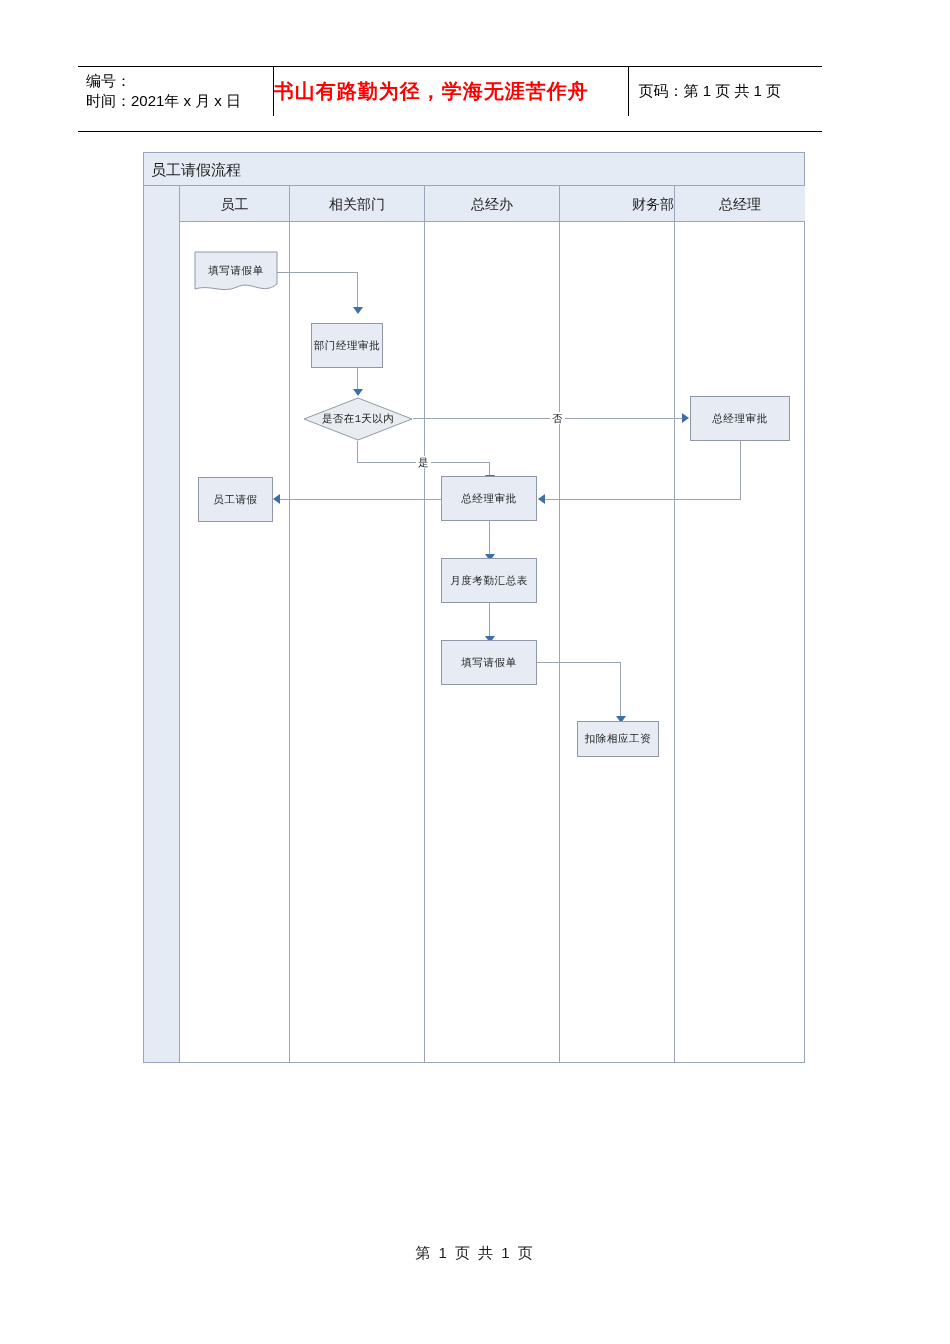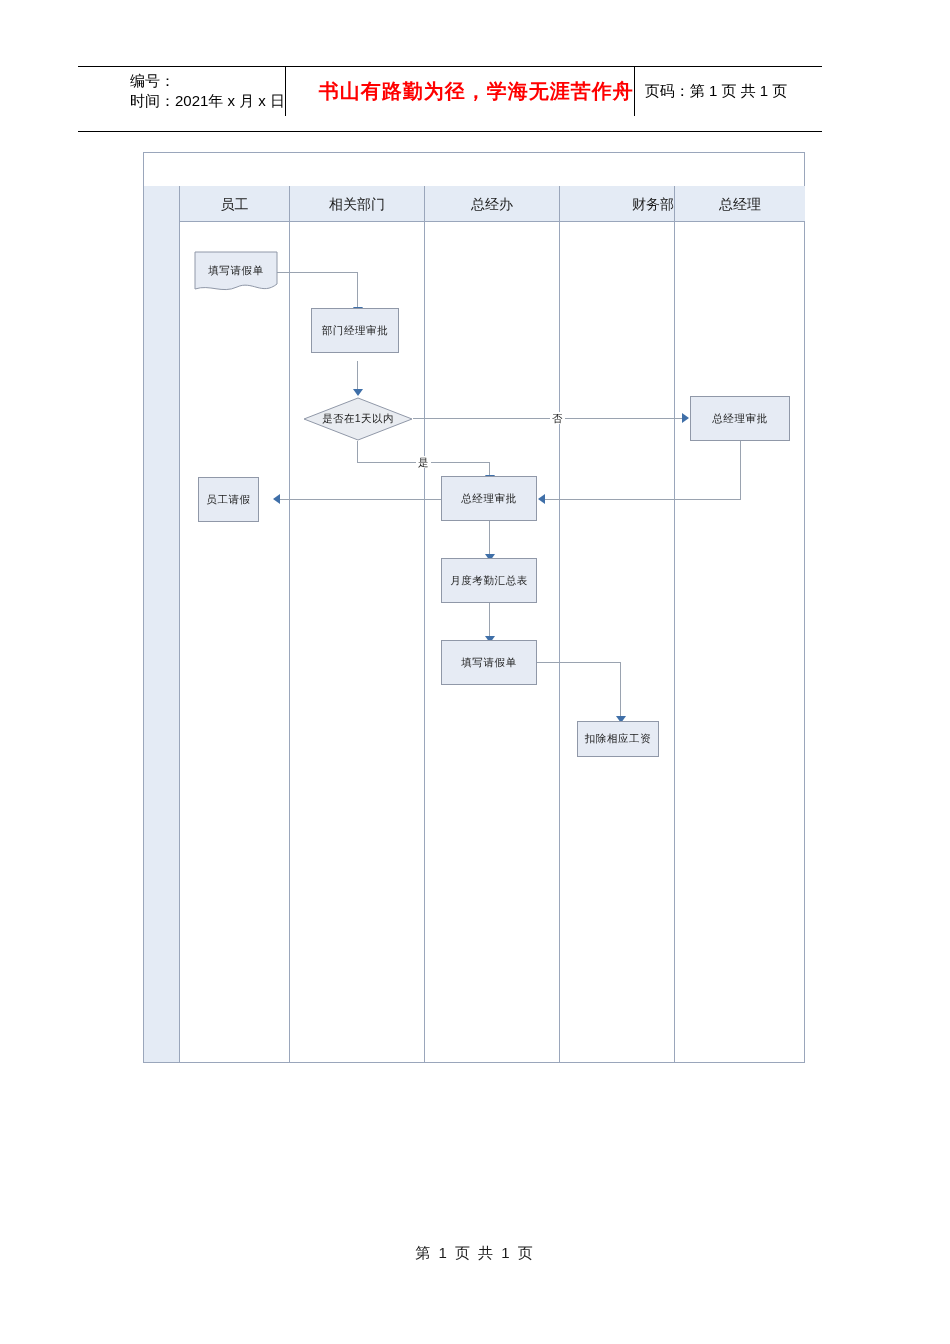--- a/index.html
+++ b/index.html
@@ -46,32 +46,31 @@
     height: 0;
     border-top: 1.6px solid #000;
   }
   .hdr-cell-left {
     width: 192px;
     padding: 5px 0 5px 8px !important;
     border-left: none !important;
   }
   .hdr-cell-mid {
     width: 360px;
-    text-align: right;
+    text-align: left;
   }
   .hdr-cell-right {
     width: 190px;
     padding-left: 10px !important;
     border-right: none !important;
   }
   .hdr-line {
     font-size: 15px;
     line-height: 20px;
     white-space: nowrap;
-    margin-left: 44px;
   }
   .hdr-motto {
     color: #ff0000;
     font-family: "DejaVu Serif", "Liberation Serif", serif;
     font-weight: bold;
     font-size: 20px;
     white-space: nowrap;
     letter-spacing: 1px;
   }
   .hdr-page {
@@ -169,21 +168,21 @@
   .diamond {
     position: absolute;
     display: flex;
     align-items: center;
     justify-content: center;
     font-size: 10.5px;
     color: #1a1a1a;
     letter-spacing: 0.4px;
   }
   .diamond svg { position: absolute; left: 0; top: 0; }
-  .diamond .dia-label { position: relative; z-index: 2; }
+  .diamond .dia-label { position: relative; z-index: 2; font-family: Liberation Mono, monospace; }
 
   
   .conn-h, .conn-v {
     position: absolute;
     background: #9aa3b0;
   }
   .conn-h { height: 1px; }
   .conn-v { width: 1px; }
   .arrow {
     position: absolute;
@@ -243,20 +242,21 @@
     <td class="hdr-cell-right">
       <div class="hdr-page">页码：第 1 页  共 1 页</div>
     </td>
   </tr>
 </tbody>
   </table>
 <div class="hdr-bot-rule"></div>
 
 <div id="flow">
 
+  <div class="lane-title">员工请假流程</div>
   <div class="lane-strip"></div>
 
   <div class="lane-headrow" style="left:36px;  width:110px;">员工</div>
   <div class="lane-headrow" style="left:146px; width:135px;">相关部门</div>
   <div class="lane-headrow" style="left:281px; width:135px;">总经办</div>
   <div class="lane-headrow" style="left:416px; width:115px;text-align:right;">财务部</div>
   <div class="lane-headrow lane-last" style="left:531px; width:130px;">总经理</div>
 
   <div class="lane-body" style="left:36px;  width:110px;"></div>
   <div class="lane-body" style="left:146px; width:135px;"></div>
@@ -298,36 +298,36 @@
   <div class="conn-v" style="left:476px; top:509px; height:55px;"></div>
   <div class="arrow arrow-down" style="left:472px; top:563px;"></div>
 
   <div class="doc-shape" style="left:50px; top:98px; width:84px; height:44px;">
     <svg width="84" height="44" viewBox="0 0 84 44">
       <path d="M1,1 L83,1 L83,33 C68,45 58,29 43,36 C28,43 16,33 1,38 Z" fill="#e6ebf4" stroke="#9098a8" stroke-width="1"></path>
     </svg>
     <span class="doc-label">填写请假单</span>
   </div>
 
-  <div class="node" style="left:167px; top:155px; width:88px; height:45px;align-items:center;">
+  <div class="node" style="left:167px; top:170px; width:72px; height:45px;align-items:center;">
     <span>部门经理审批</span>
   </div>
 
   <div class="diamond" style="left:159px; top:244px; width:110px; height:44px;">
     <svg width="110" height="44" viewBox="0 0 110 44">
       <polygon points="55,1 109,22 55,43 1,22" fill="#e9ecf1" stroke="#9098a8" stroke-width="1"></polygon>
     </svg>
     <span class="dia-label">是否在1天以内</span>
   </div>
 
   <div class="node" style="left:546px; top:243px; width:100px; height:45px;">
     <span>总经理审批</span>
   </div>
 
-  <div class="node" style="left:54px; top:324px; width:61px; height:45px;">
+  <div class="node" style="left:54px; top:324px; width:75px; height:45px;">
     <span>员工请假</span>
   </div>
 
   <div class="node" style="left:297px; top:323px; width:96px; height:45px;">
     <span>总经理审批</span>
   </div>
 
   <div class="node" style="left:297px; top:405px; width:96px; height:45px;">
     <span>月度考勤汇总表</span>
   </div>

